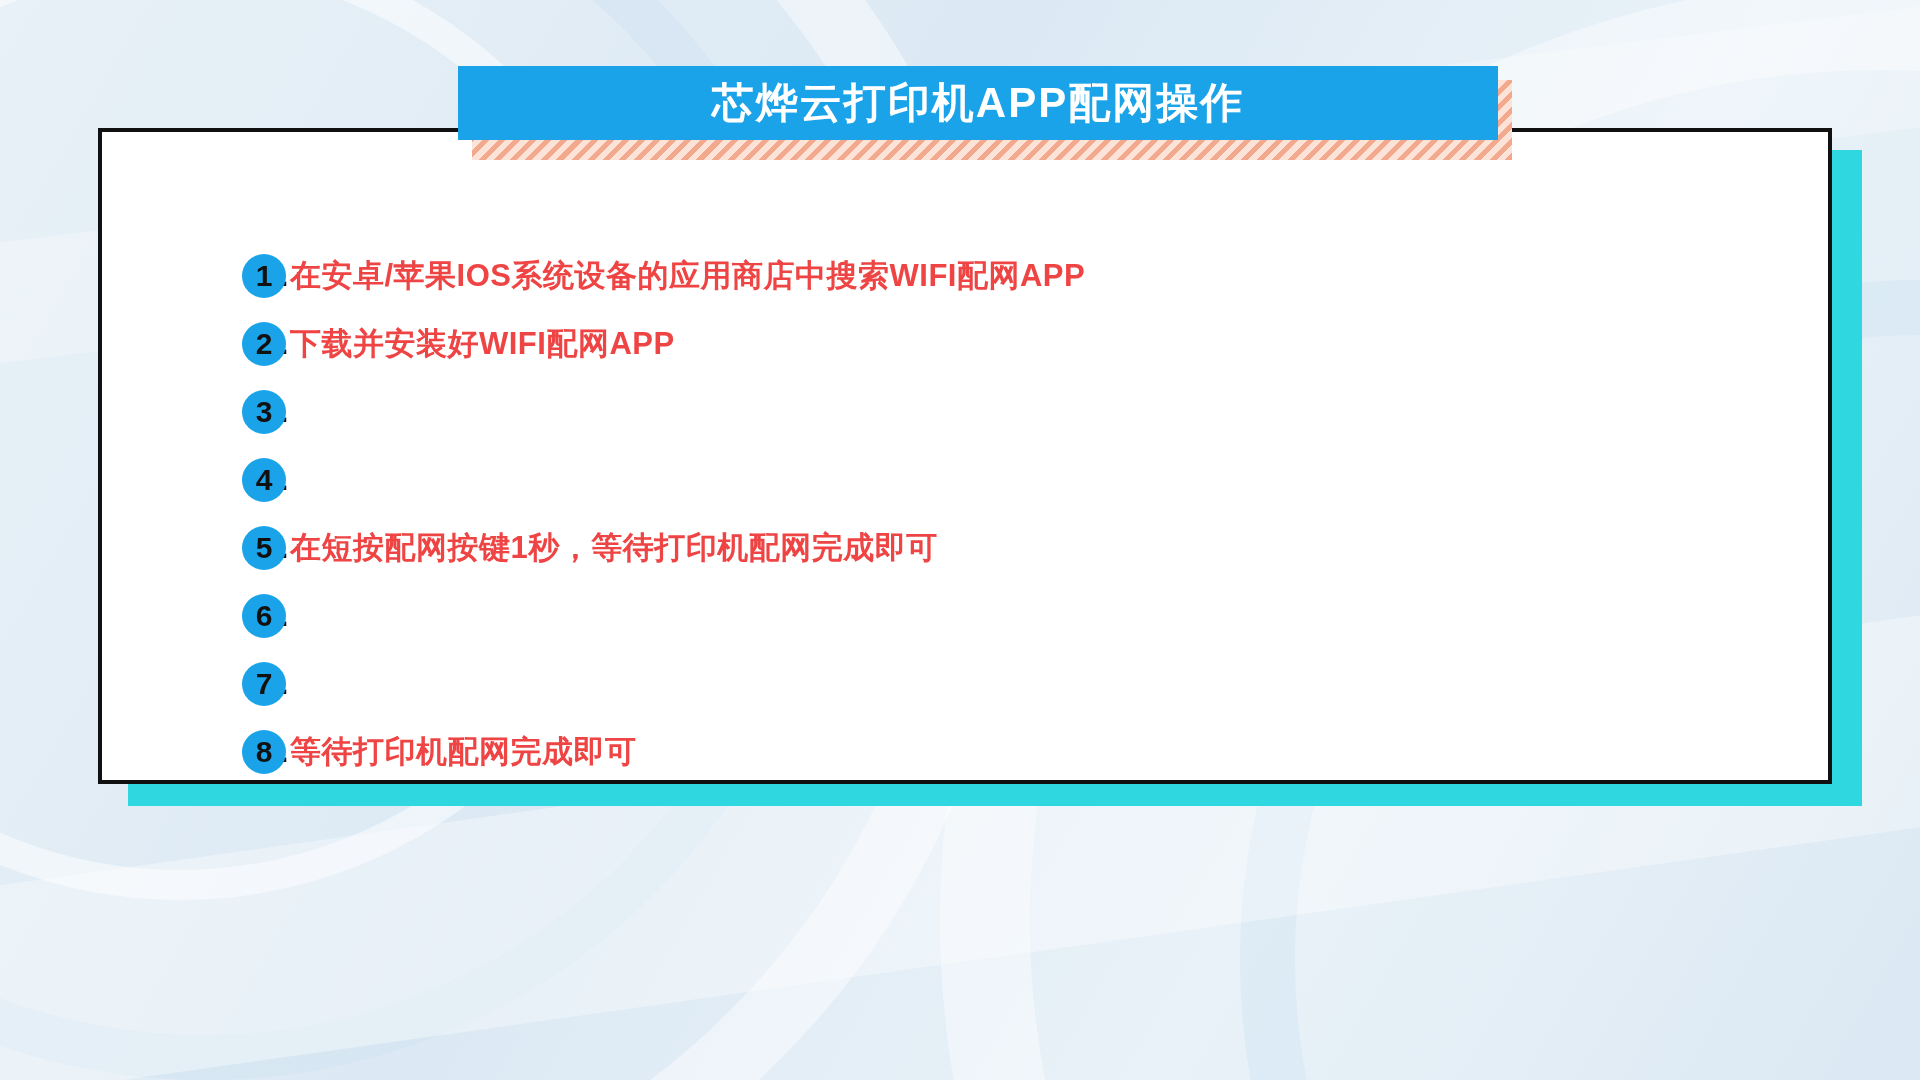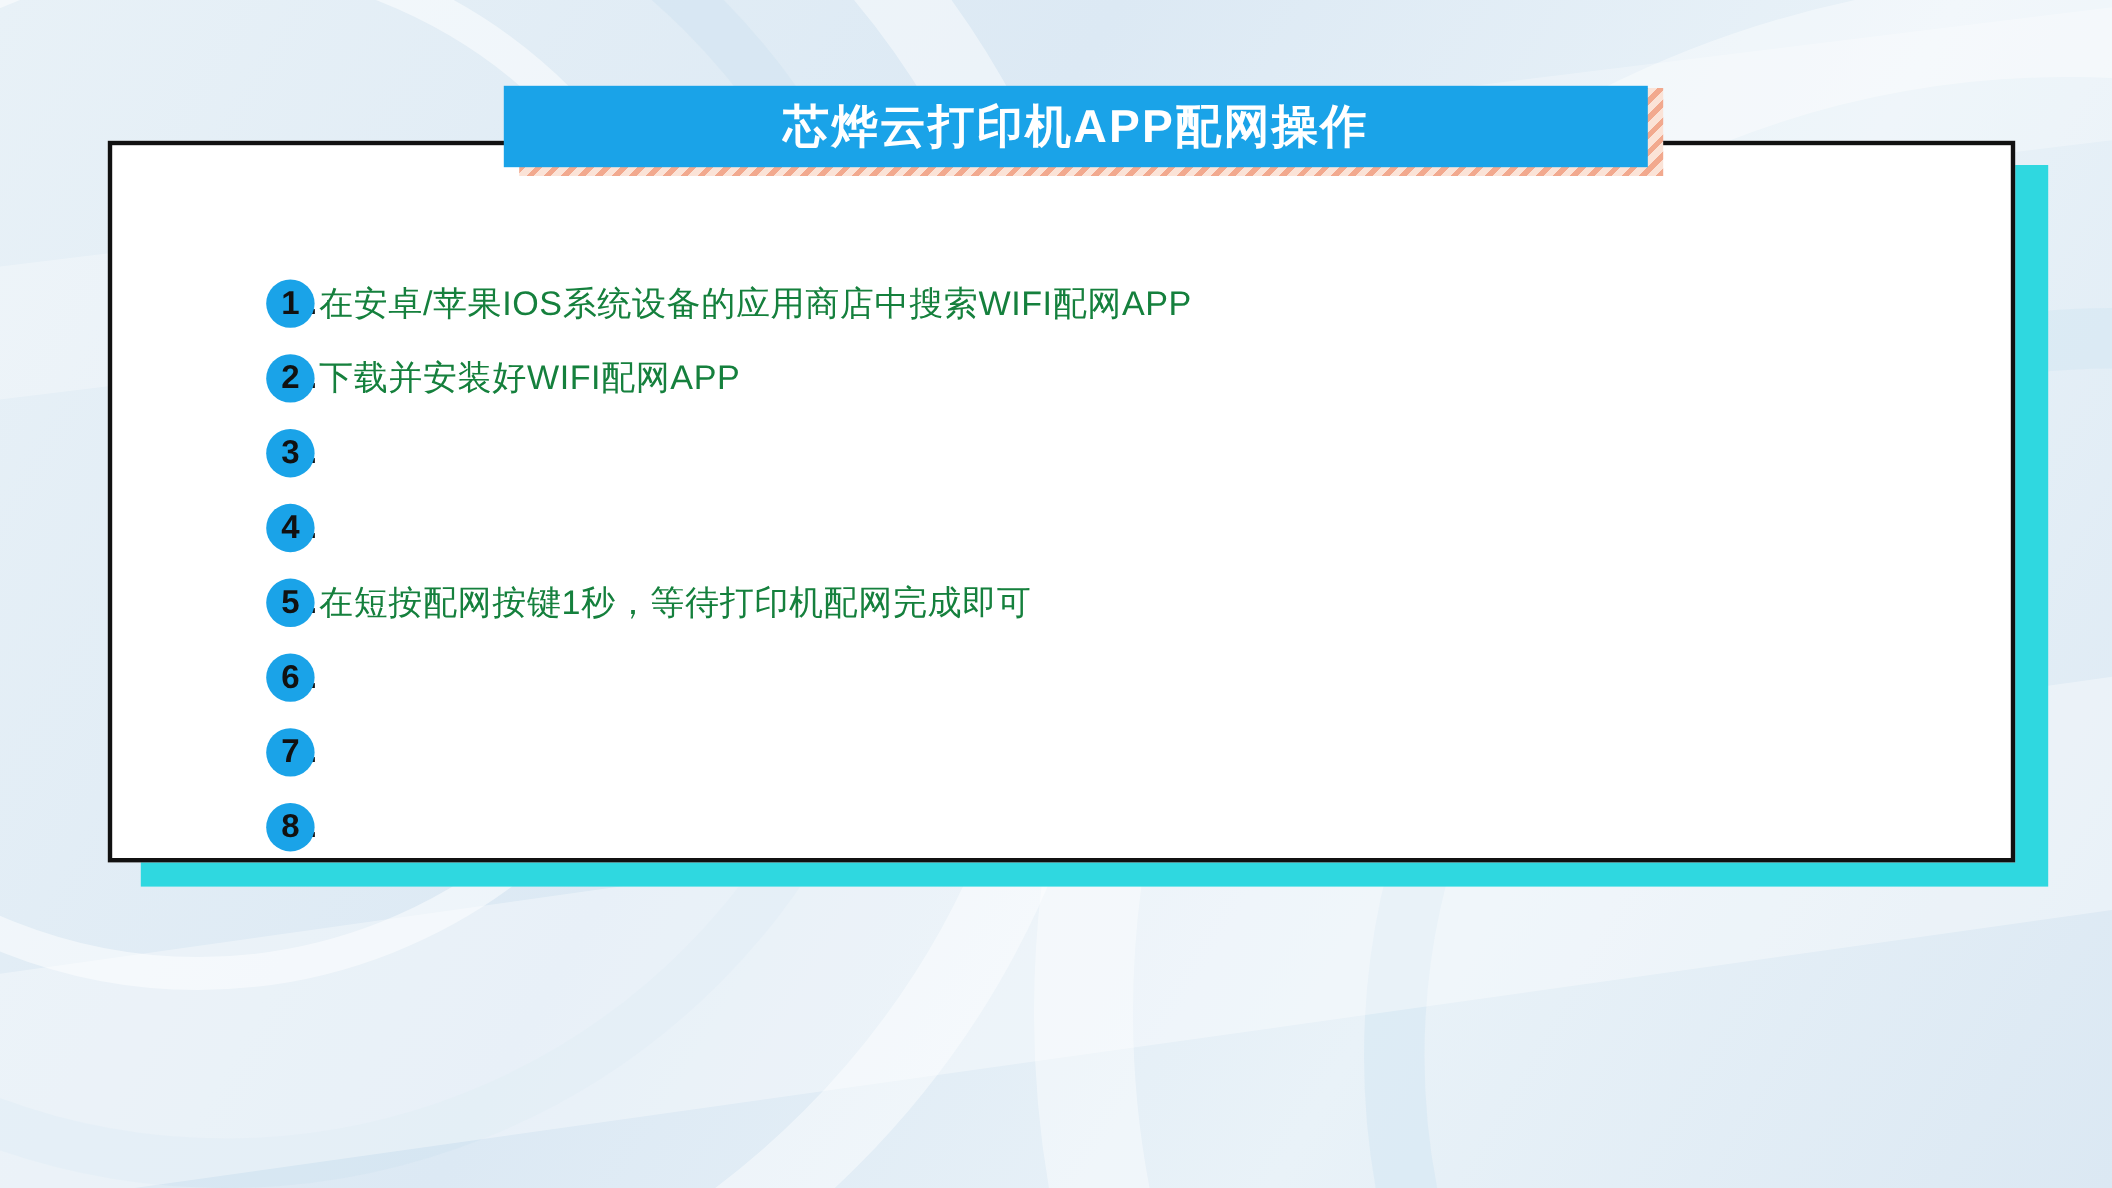--- a/index.html
+++ b/index.html
@@ -81,21 +81,21 @@
         -45deg,
         #f2a98e 0px,
         #f2a98e 5px,
         #fbe3d7 5px,
         #fbe3d7 11px
       );
   }
   .title-bar {
     position: absolute;
     left: 0;
-    top: 12px;
+    top: 0;
     width: 1040px;
     height: 74px;
     background: #1aa3e8;
     display: flex;
     align-items: center;
     justify-content: center;
   }
   .title-text {
     color: #ffffff;
     font-size: 42px;
@@ -134,23 +134,23 @@
   }
   .step-dot {
     flex: 0 0 auto;
     width: 10px;
     color: #111111;
     font-size: 30px;
     font-weight: bold;
     line-height: 44px;
   }
   .step-text {
-    color: #15803d;
+    color: #ef4444;
     font-size: 31px;
-    font-weight: normal;
+    font-weight: bold;
     white-space: nowrap;
     letter-spacing: 0.5px;
   }
 </style>
 </head>
 <body>
 
 <div id="slide">
 
   <div class="bg-swirl s1"></div>
@@ -192,20 +192,21 @@
           <span class="step-num">6</span>
           <span class="step-dot">.</span>
         </div>
         <div class="step">
           <span class="step-num">7</span>
           <span class="step-dot">.</span>
         </div>
         <div class="step">
           <span class="step-num">8</span>
           <span class="step-dot">.</span>
+          <span class="step-text">等待打印机配网完成即可</span>
         </div>
       </div>
   </div>
 
   <div class="title-wrap">
     <div class="title-hatch"></div>
     <div class="title-bar">
       <span class="title-text">芯烨云打印机APP配网操作</span>
     </div>
   </div>

